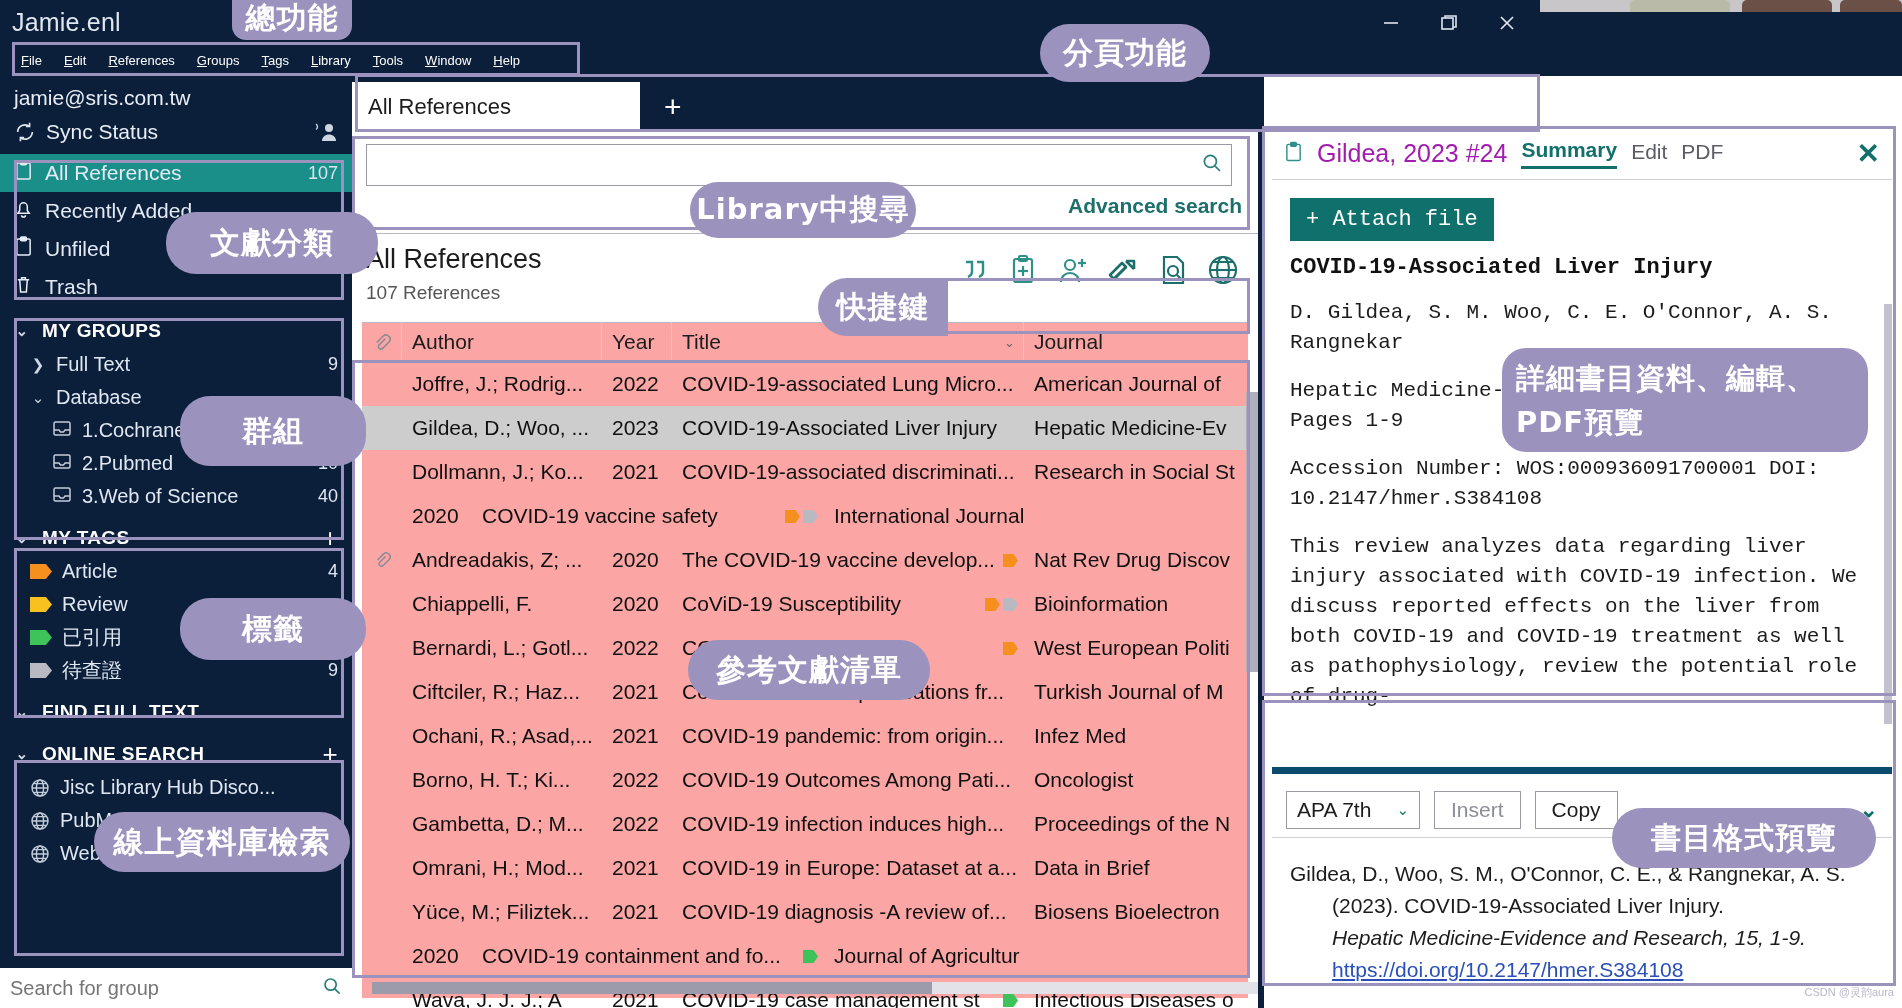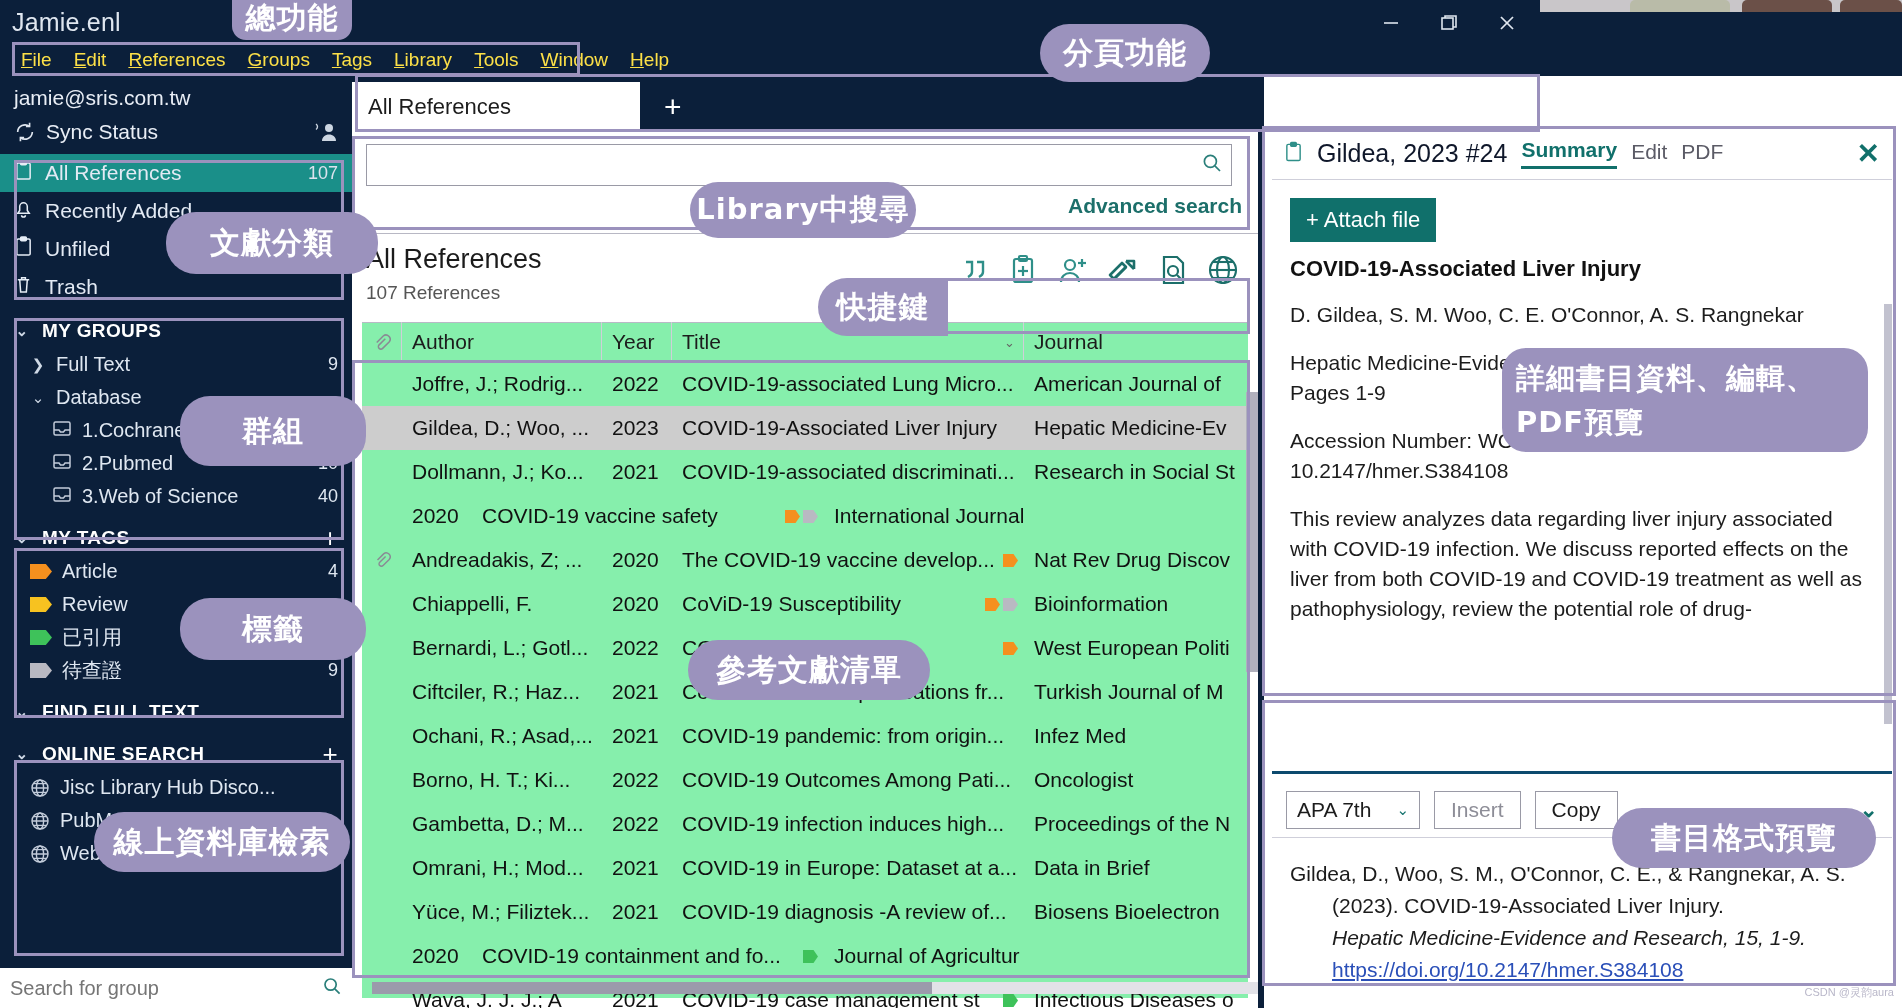--- a/index.html
+++ b/index.html
@@ -33,21 +33,21 @@
           color:#e3e9f2; font-size:20px; }
   .wbtn svg { display:block; }
 
   
   .menubar {
     position:absolute; top:44px; left:10px; height:32px;
     display:flex; align-items:center; gap:0px;
     background:#0b1f3a;
     z-index: 7;
   }
-  .menu-item { color:#fde047; font-size:19px; padding:3px 11px; white-space:nowrap; }
+  .menu-item { color:#ffffff; font-size:13px; padding:3px 11px; white-space:nowrap; }
   .menu-item u { text-decoration: underline; }
 
   
   .sidebar {
     position:absolute; top:76px; left:0; width:352px; height:932px;
     background:#0b1f3a;
   }
   .acct { color:#e9eef6; font-size:21px; padding:10px 14px 6px 14px; }
   .syncrow { display:flex; align-items:center; gap:10px; padding:4px 14px 10px 14px; color:#e9eef6; font-size:21px;}
   .syncrow .ico { width:22px; height:22px; display:inline-block; }
@@ -121,21 +121,21 @@
   .listhead { position:absolute; top:162px; left:0; width:906px; height:80px; background:#fff; }
   .lh-title { position:absolute; left:14px; top:6px; font-size:27px; color:#1b1b1b; }
   .lh-sub { position:absolute; left:14px; top:44px; font-size:19px; color:#555; }
   .toolbar-icons {
     position:absolute; right:18px; top:8px; height:48px;
     display:flex; align-items:center; gap:16px;
   }
   .ticon { width:34px; height:34px; color:#1c6f6a; }
 
   
-  .tbl { position:absolute; top:246px; left:10px; width:886px; height:676px; background:#86efac; }
+  .tbl { position:absolute; top:246px; left:10px; width:886px; height:676px; background:#fca5a5; }
   .thead {
     display:flex; height:40px; align-items:center;
     border-top:1px solid #b9b9c6; border-bottom:1px solid #b9b9c6;
     font-size:21px; color:#1c1c1c;
   }
   .th { padding:0 10px; display:flex; align-items:center; height:40px; border-right:1px solid #cfcfd8; }
   .th.c0 { width:40px; justify-content:center; border-right:1px solid #cfcfd8;}
   .th.c1 { width:200px; }
   .th.c2 { width:70px; }
   .th.c3 { width:352px; position:relative;}
@@ -166,27 +166,27 @@
   
   .right {
     position:absolute; top:76px; left:1264px; width:638px; height:932px;
     background:#ffffff;
   }
   .rp-head {
     position:absolute; top:52px; left:8px; width:620px; height:52px;
     display:flex; align-items:center; gap:14px; padding:0 12px;
     border-bottom:1px solid #cfcfda;
   }
-  .rp-title { font-size:25px; color:#0f172a; }
+  .rp-title { font-size:25px; color:#a21caf; }
   .rp-tab { font-size:21px; color:#5b5b66; position:relative; padding-bottom:4px; }
   .rp-tab.active { color:#11706b; font-weight:bold; border-bottom:3px solid #11706b; }
   .rp-x { margin-left:auto; color:#11706b; font-size:28px; font-weight:bold; }
   .rp-body {
     position:absolute; top:108px; left:8px; width:620px; height:590px;
-    padding:14px 18px; overflow:hidden; border-bottom:3px solid #0c4a6e;
+    padding:14px 18px; overflow:hidden; border-bottom:7px solid #0c4a6e;font-family:Liberation Mono, monospace;
   }
   .attach {
     background:#10706b; color:#fff; font-size:22px;
     padding:9px 16px; display:inline-block; margin-bottom:14px;
   }
   .rp-reftitle { font-size:22px; font-weight:bold; color:#111; margin-bottom:18px; }
   .rp-p { font-size:21px; color:#1c1c1c; line-height:30px; margin-bottom:18px; }
   .rp-scroll { position:absolute; right:-2px; top:120px; width:10px; height:420px; background:#c2c2cf; }
 
   .cite-bar {

